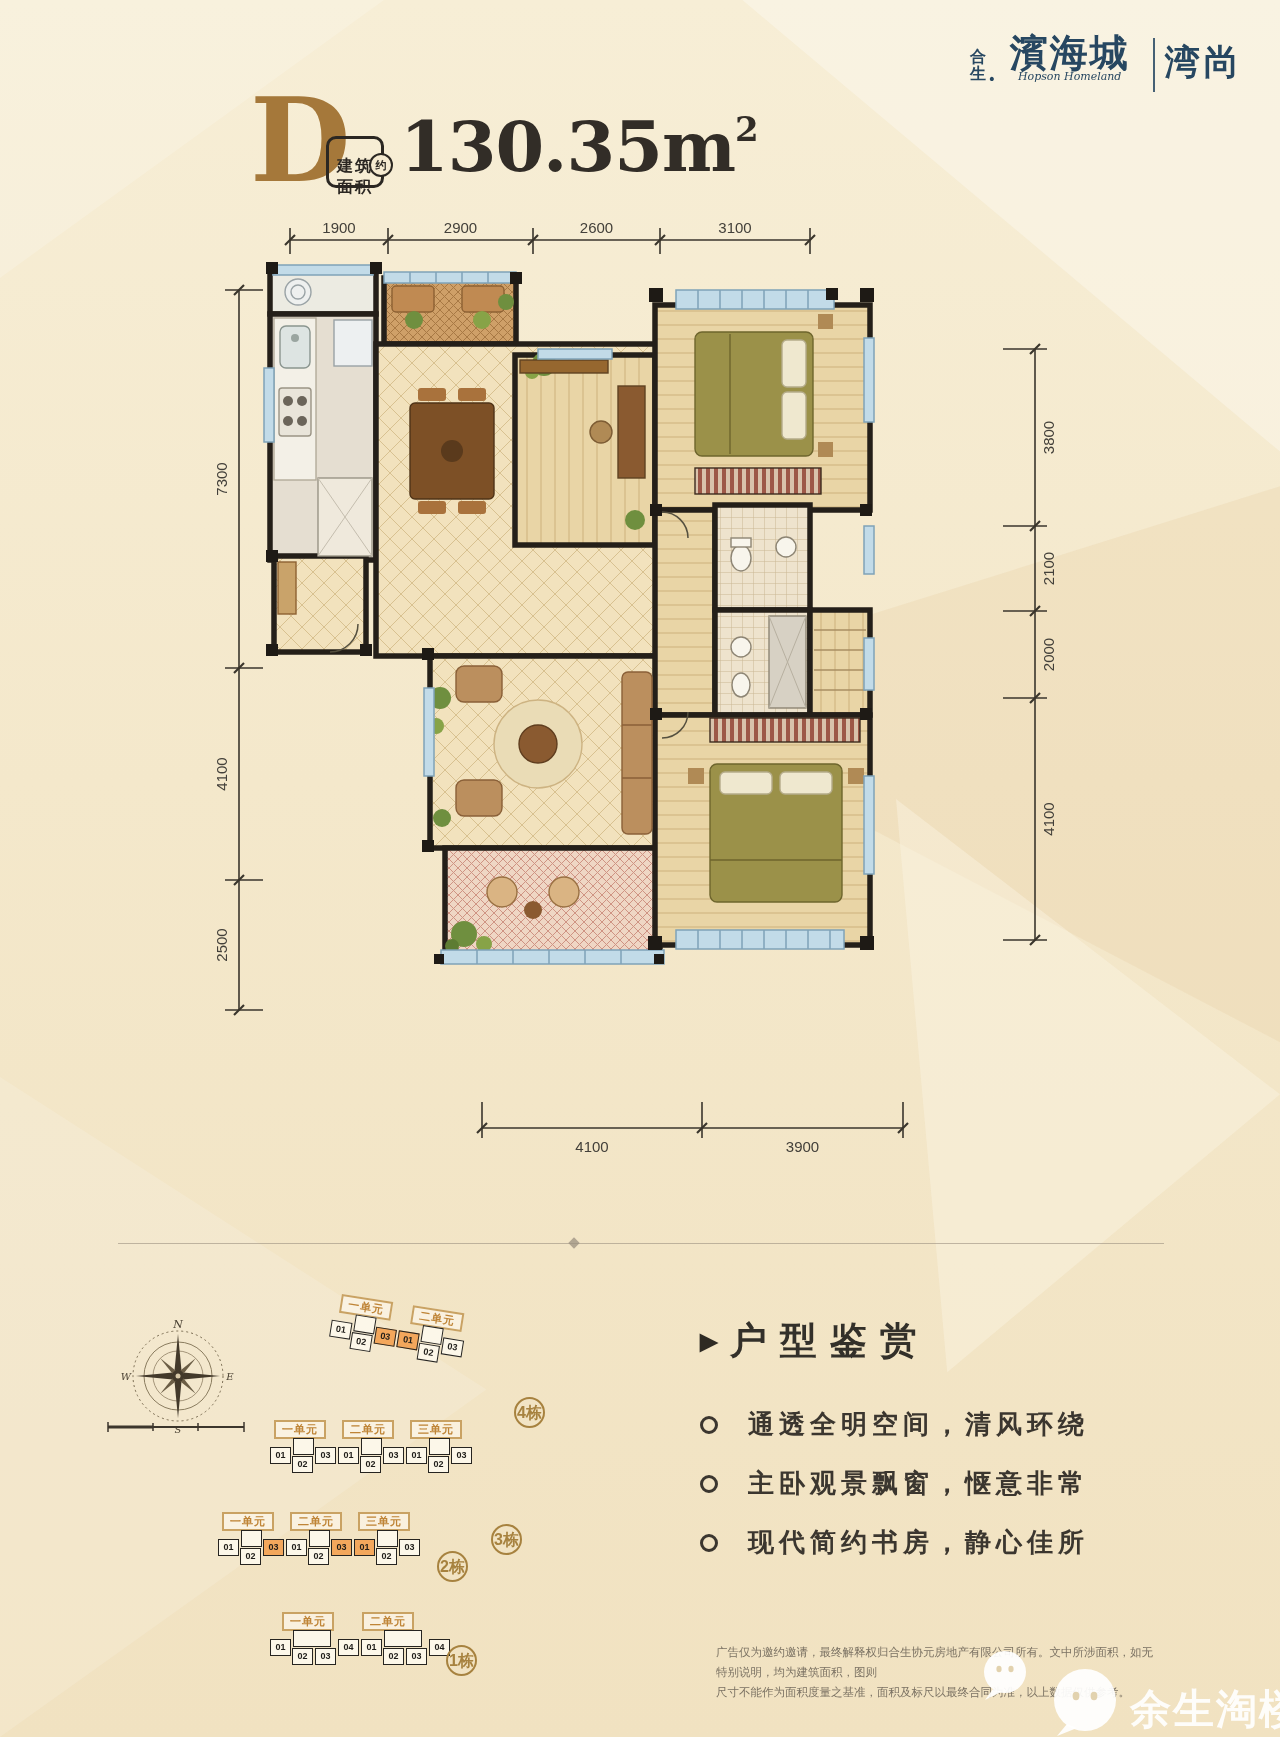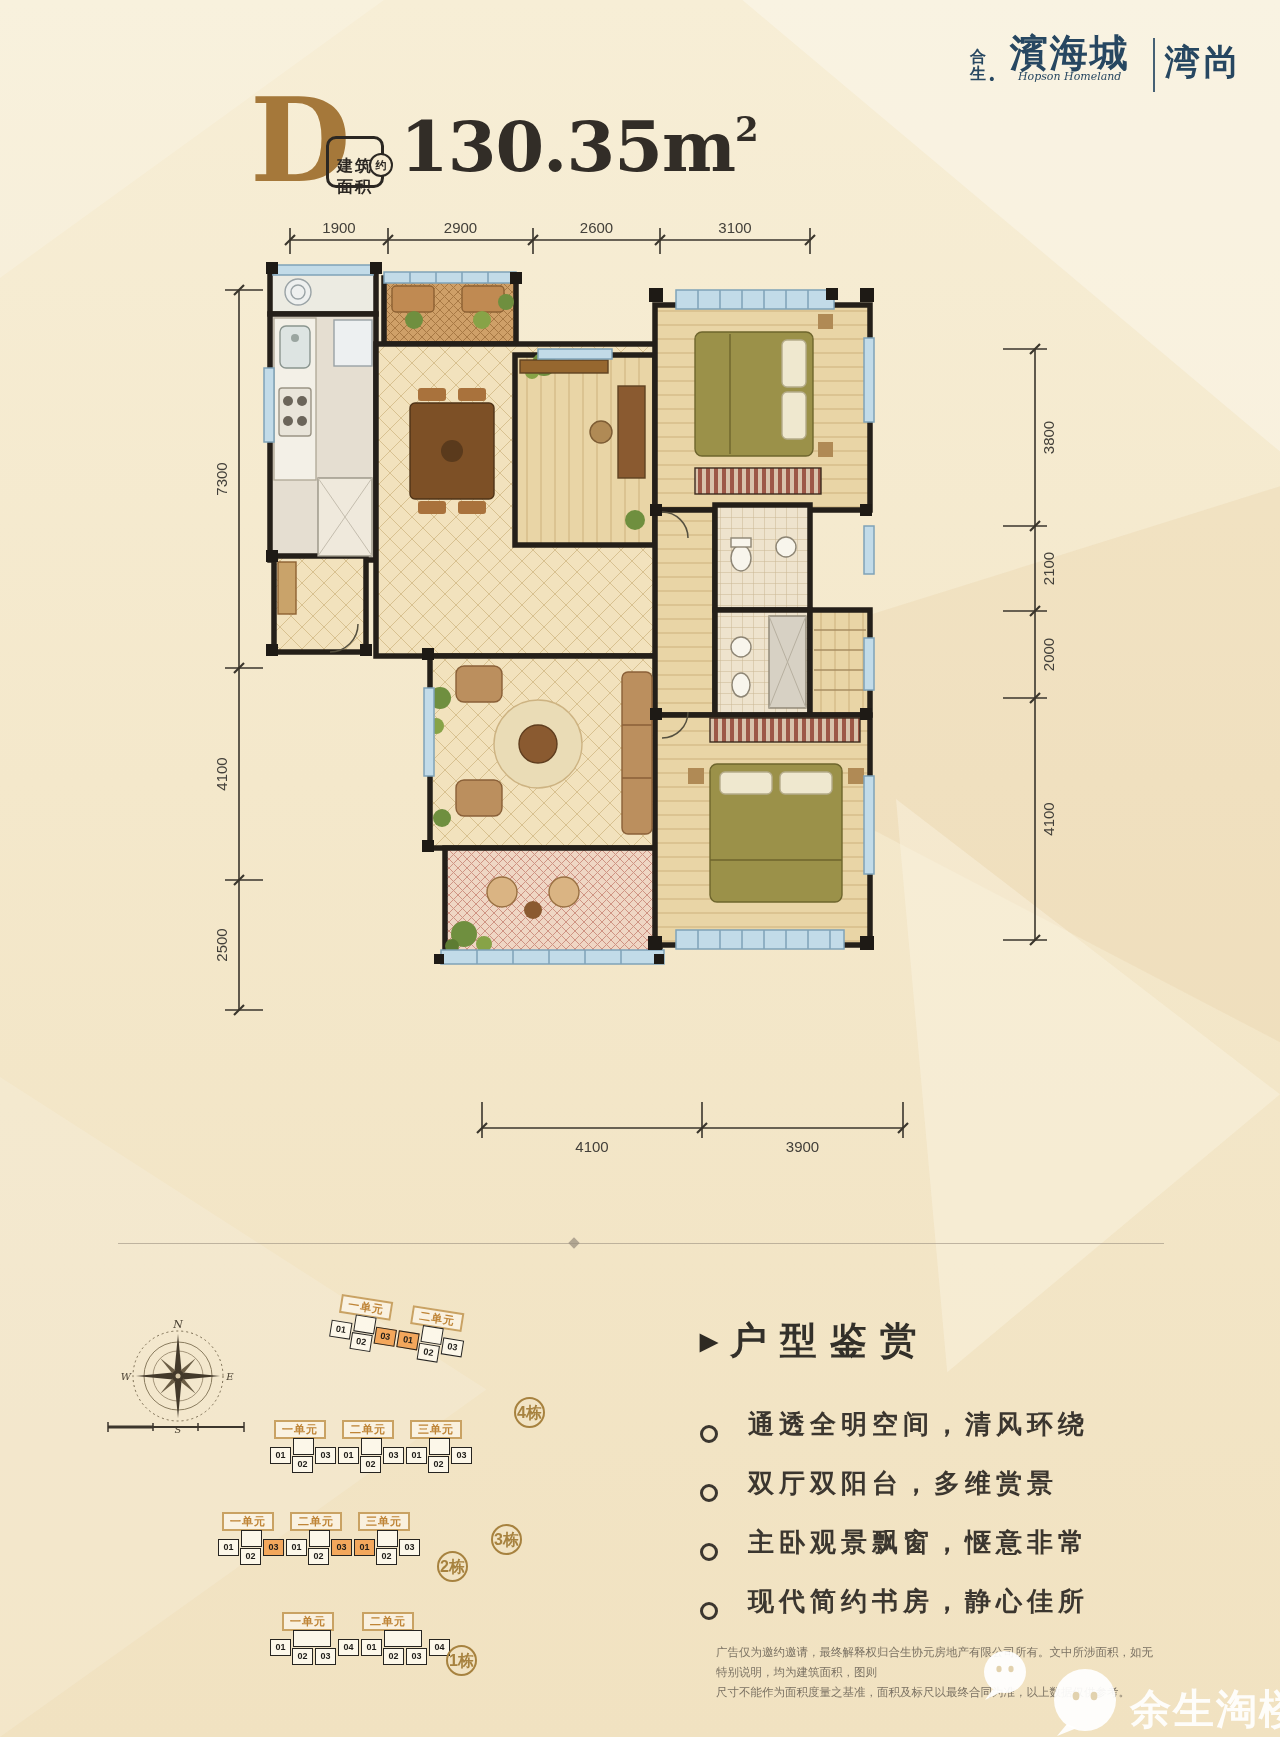--- a/index.html
+++ b/index.html
@@ -60,21 +60,21 @@
   .dongcircle{position:absolute;width:27px;height:27px;border:2px solid #a7823f;border-radius:50%;
               color:#a7823f;font-size:16px;line-height:27px;font-weight:bold;text-align:center;}
   #compass{position:absolute;left:118px;top:1316px;}
   #scalebar{position:absolute;left:106px;top:1420px;}
 
   
   .features{position:absolute;left:700px;top:1316px;width:480px;color:#38342d;}
   .features-head{display:flex;align-items:center;font-weight:800;font-size:37px;letter-spacing:13px;color:#33302a;}
   .features-head .tri{font-size:23px;margin-right:12px;letter-spacing:0;color:#2e2a23;}
   .features ul{list-style:none;margin:40px 0 0;padding:0;}
-  .features li{display:flex;align-items:flex-end;margin-bottom:22px;font-size:26px;font-weight:700;
+  .features li{display:flex;align-items:center;margin-bottom:22px;font-size:26px;font-weight:700;
                letter-spacing:5px;line-height:37px;color:#3b362f;white-space:nowrap;}
   .ring{width:12px;height:12px;border:3px solid #3b362f;border-radius:50%;margin-right:30px;flex:0 0 auto;}
 
   
   .disclaimer{position:absolute;left:716px;top:1642px;width:440px;font-size:11.5px;line-height:20px;color:#7b7263;}
   .wm-text{position:absolute;left:1130px;top:1682px;font-size:41px;font-weight:700;
            color:rgba(255,255,255,.92);letter-spacing:2px;white-space:nowrap;}
   #wmicon{position:absolute;left:975px;top:1646px;}
 </style>
 </head>
@@ -447,24 +447,20 @@
       <span class="tri">▶</span>
       <span>户型鉴赏</span>
     </div>
     <ul>
         <li>
           <span class="ring"></span>
           <span>通透全明空间，清风环绕</span>
         </li>
         <li>
           <span class="ring"></span>
-          <span>双厅双阳台，多维赏景</span>
-        </li>
-        <li>
-          <span class="ring"></span>
           <span>主卧观景飘窗，惬意非常</span>
         </li>
         <li>
           <span class="ring"></span>
           <span>现代简约书房，静心佳所</span>
         </li>
       </ul>
   </div>
 
   <div class="disclaimer">

